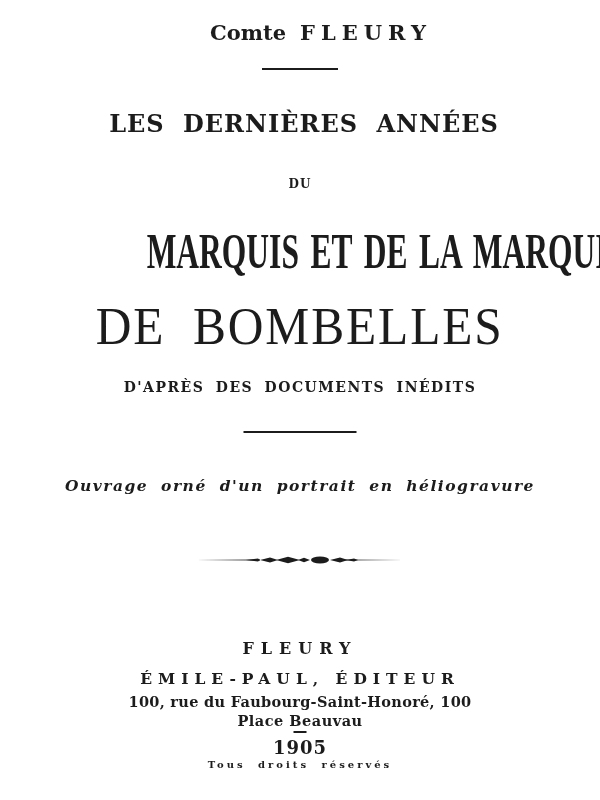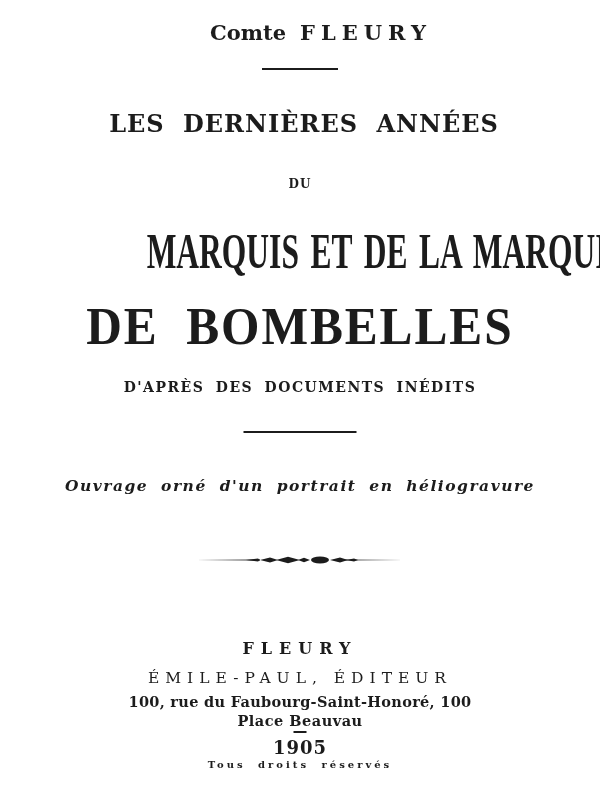--- a/index.html
+++ b/index.html
@@ -67,21 +67,21 @@
   .main-title-1 .squeeze {
     display: inline-block;
     transform: scaleX(0.63);
     transform-origin: center;
     word-spacing: 6px;
   }
   .main-title-2 {
     top: 301px;
     font-family: "Liberation Serif", serif;
     font-size: 52px;
-    font-weight: bold;
+    font-weight: normal;
   }
   .main-title-2 .squeeze {
     display: inline-block;
     transform: scaleX(0.95);
     transform-origin: center;
     letter-spacing: 2px;
     word-spacing: 14px;
   }
   .subtitle {
     top: 380px;
@@ -111,21 +111,21 @@
   }
   .city {
     top: 641px;
     font-size: 16px;
     font-weight: bold;
     letter-spacing: 7px;
   }
   .publisher {
     top: 671px;
     font-size: 15.5px;
-    font-weight: normal;
+    font-weight: bold;
     letter-spacing: 6px;
   }
   .address-1 {
     top: 695px;
     font-size: 14.5px;
     font-weight: bold;
     letter-spacing: 0.3px;
   }
   .address-2 {
     top: 714px;

